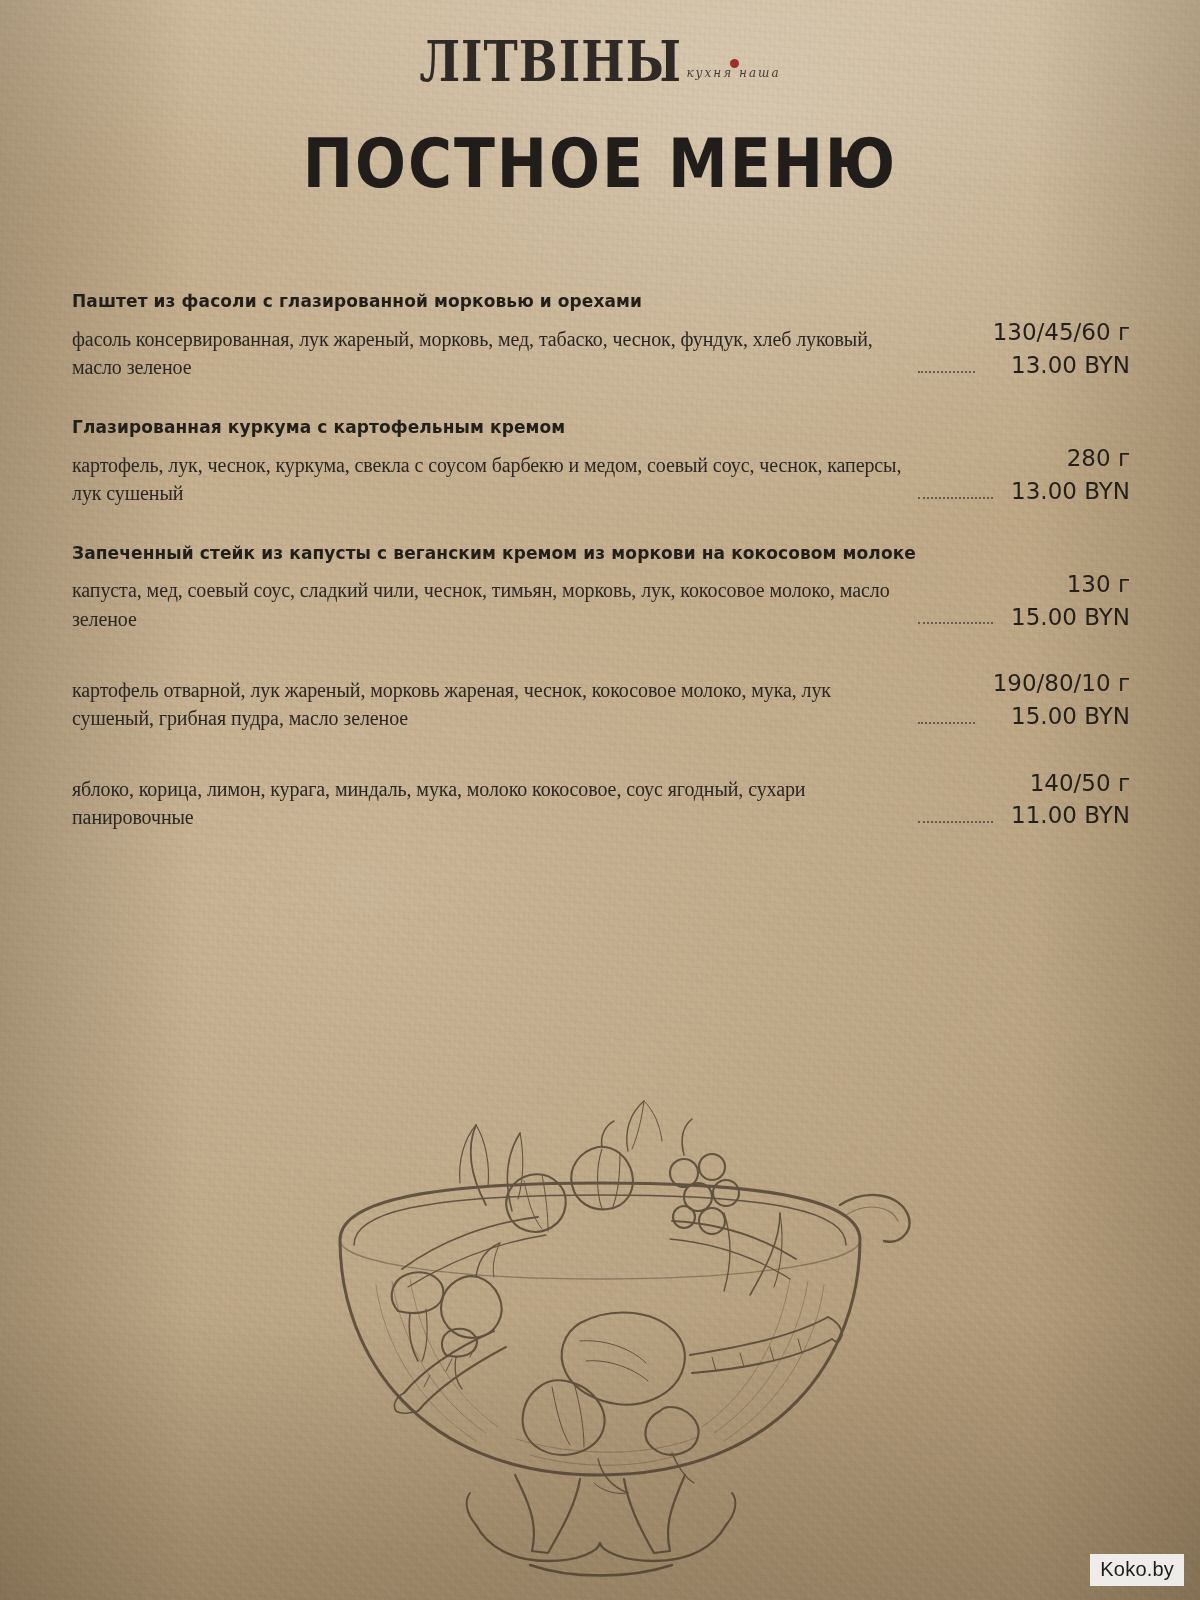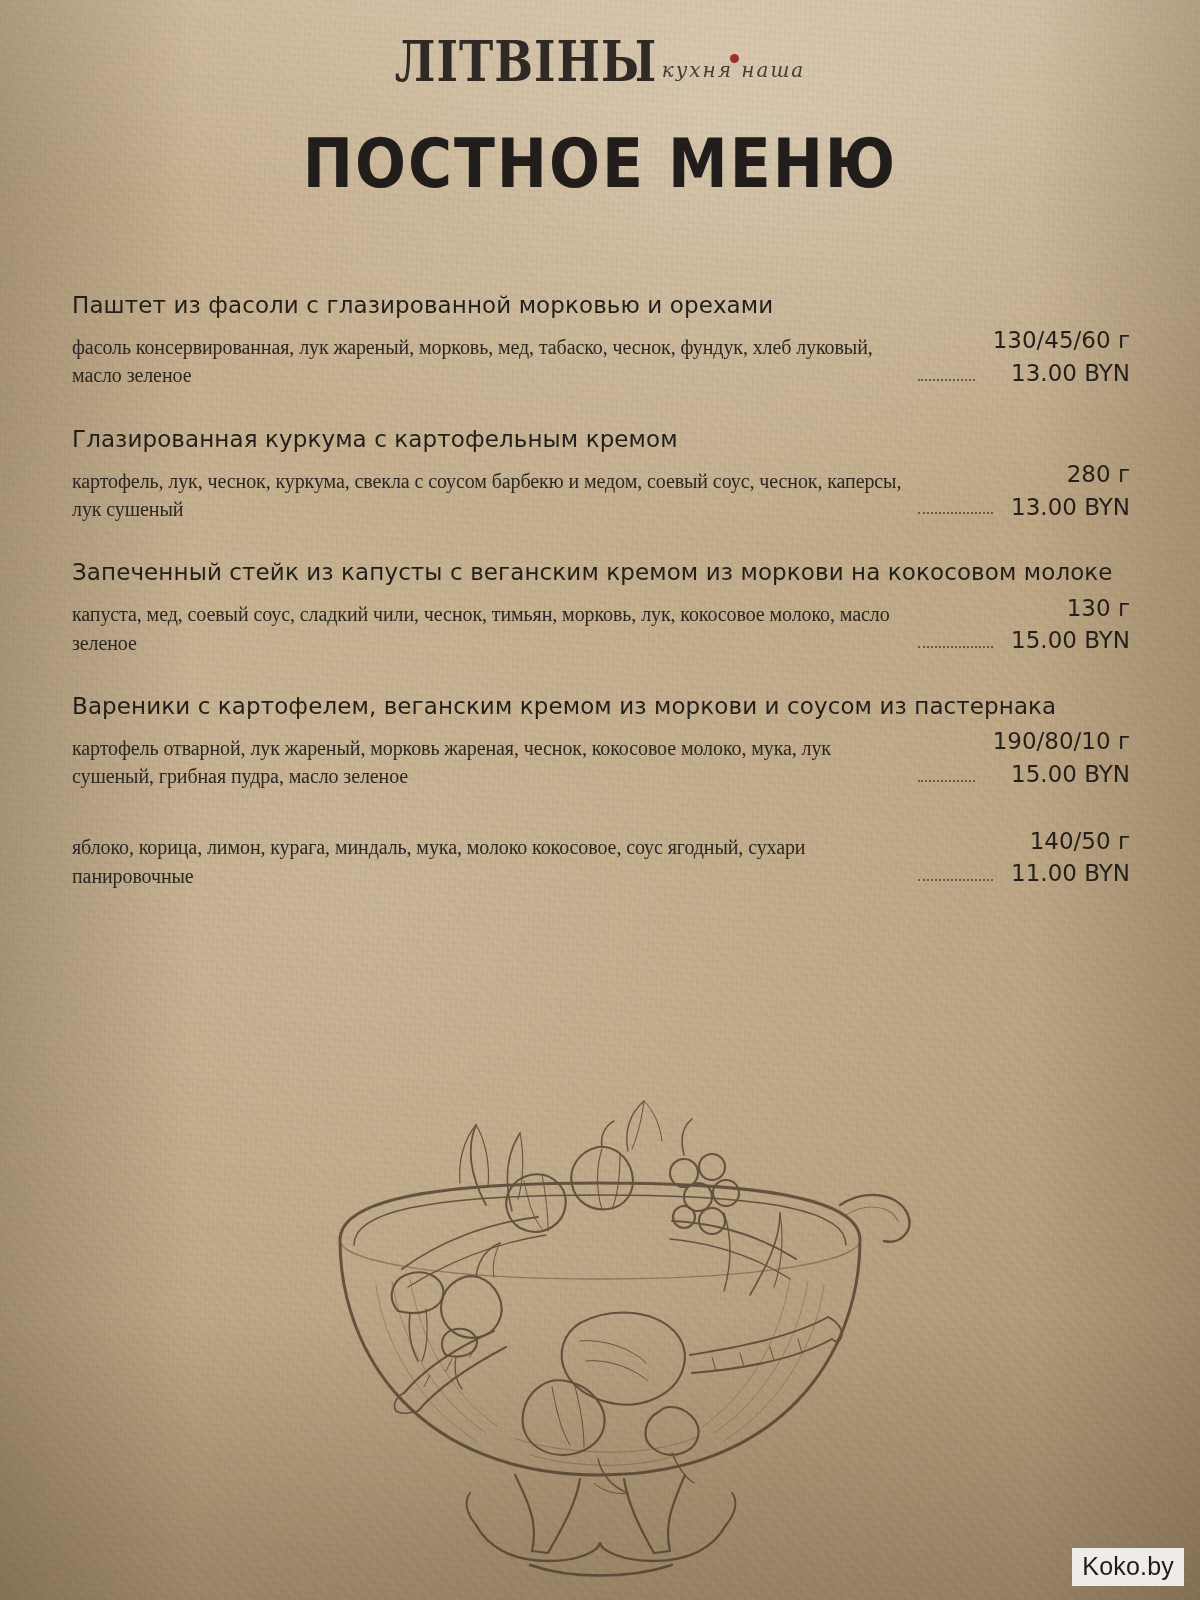--- a/index.html
+++ b/index.html
@@ -67,21 +67,21 @@
     display: inline-block;
   }
   .logo-sub-wrap {
     margin-top: 20px;
     position: relative;
     display: inline-block;
   }
   .logo-sub {
     font-family: "DejaVu Serif", serif;
     font-style: italic;
-    font-size: 20px;
+    font-size: 12px;
     letter-spacing: 2px;
     color: #3a332c;
     opacity: .92;
   }
   .logo-dot {
     position: absolute;
     left: 50%;
     top: -4px;
     width: 9px;
     height: 9px;
@@ -102,22 +102,22 @@
     transform: scaleY(1.12);
   }
 
   
   .items {
     margin: 92px 70px 0 72px;
   }
   .item { margin-bottom: 34px; }
   .item-name {
     font-family: "DejaVu Sans", sans-serif;
-    font-size: 23px;
-    font-weight: 400;
+    font-size: 17px;
+    font-weight: 700;
     color: #221e1a;
     line-height: 1.32;
     letter-spacing: .1px;
   }
   .item-body {
     display: flex;
     align-items: flex-end;
     justify-content: space-between;
     margin-top: 4px;
     gap: 10px;
@@ -163,21 +163,21 @@
 
   
   .watermark {
     position: absolute;
     right: 16px;
     bottom: 14px;
     z-index: 6;
     background: rgba(252,252,252,0.88);
     color: #1d1d1d;
     font-family: "Liberation Sans", sans-serif;
-    font-size: 25px;
+    font-size: 20px;
     padding: 4px 10px 5px 10px;
     letter-spacing: .2px;
   }
 </style>
 </head>
 <body>
 
 <div class="page">
   <div class="content">
 
@@ -223,21 +223,20 @@
           <div class="desc">капуста, мед, соевый соус, сладкий чили, чеснок, тимьян, морковь, лук, кокосовое молоко, масло зеленое</div>
           <div class="dots"></div>
           <div class="price">
             <span class="w">130 г</span>
             <span class="w">15.00 BYN</span>
           </div>
         </div>
       </div>
 
       <div class="item">
-        <div class="item-name">Вареники с картофелем, веганским кремом из моркови и соусом из пастернака</div>
         <div class="item-body">
           <div class="desc">картофель отварной, лук жареный, морковь жареная, чеснок, кокосовое молоко, мука, лук сушеный, грибная пудра, масло зеленое</div>
           <div class="dots"></div>
           <div class="price">
             <span class="w">190/80/10 г</span>
             <span class="w">15.00 BYN</span>
           </div>
         </div>
       </div>
 

